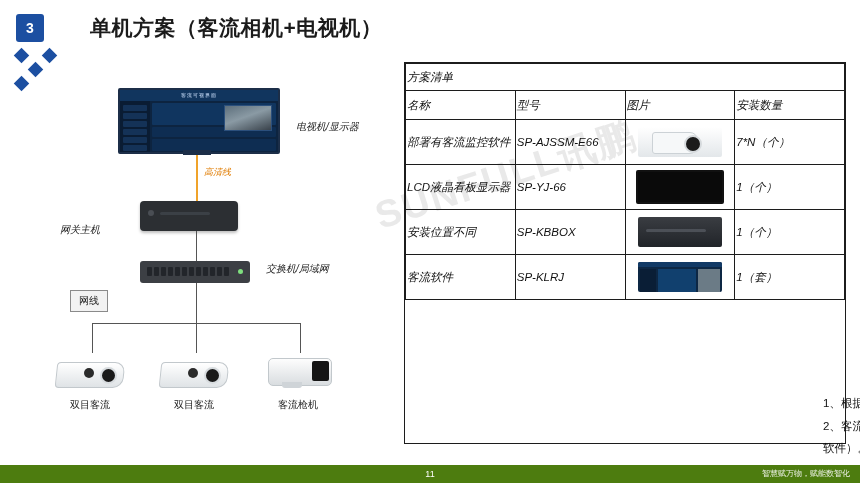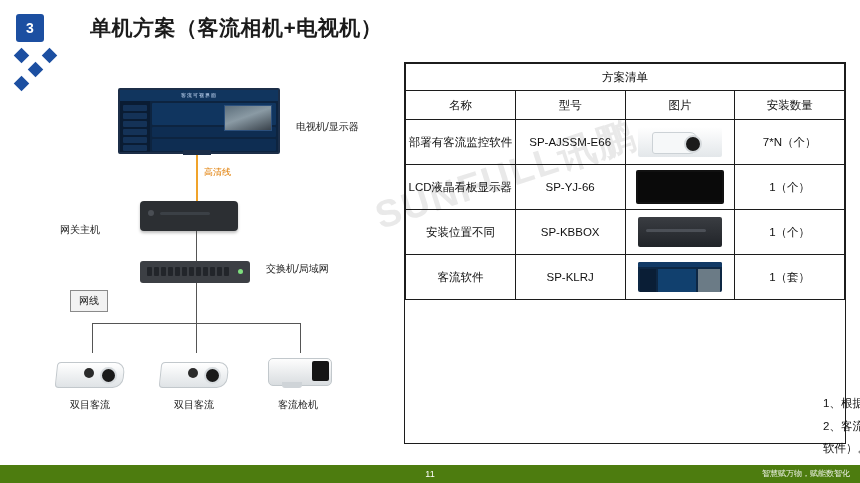--- a/index.html
+++ b/index.html
@@ -88,21 +88,21 @@
     position:absolute; left:7px; top:6px; display:flex; gap:2px;
   }
   .switch .ports i {
     display:block; width:5px; height:9px; background:#22252a; border-radius:1px;
   }
   .switch .led {
     position:absolute; right:7px; top:8px; width:5px; height:5px;
     background:#7fe07f; border-radius:50%;
   }
 
-  .label { position:absolute; font-size:10px; color:#222; white-space:nowrap; }
+  .label { position:absolute; font-size:10px; color:#222; white-space:nowrap;font-style:italic; }
   .label-box {
     position:absolute; font-size:10px; color:#222; white-space:nowrap;
     border:1px solid #8a8a8a; background:#f2f2f2; padding:3px 8px;
   }
   .label-orange { color:#e07c00; font-size:9px; }
 
   .line { position:absolute; background:#555; }
   .vline { width:1px; }
   .hline { height:1px; }
   .line-orange { background:#f0a32a; }
@@ -146,22 +146,22 @@
 
   
   .panel {
     position:absolute; left:404px; top:62px; width:440px; height:380px;
     border:1px solid #1c1c1c;
   }
   table.spec {
     width:100%; border-collapse:collapse; table-layout:fixed;
   }
   table.spec td, table.spec th {
-    border:1px solid #1c1c1c; text-align:center; vertical-align:middle;
-    font-size:11.5px; color:#111; font-weight:normal;
+    border:1px solid #1c1c1c; text-align:left; vertical-align:middle;
+    font-size:11.5px; color:#111; font-weight:normal;font-style:italic;
   }
   .spec-title { height:24px; font-size:13px; font-weight:bold; }
   .spec-head td { height:26px; font-weight:bold; font-size:12px; }
   .spec-row td { height:42px; }
   .col1 { width:26%; }
   .col2 { width:28%; }
   .col3 { width:26%; }
   .col4 { width:20%; }
 
   .thumb {

